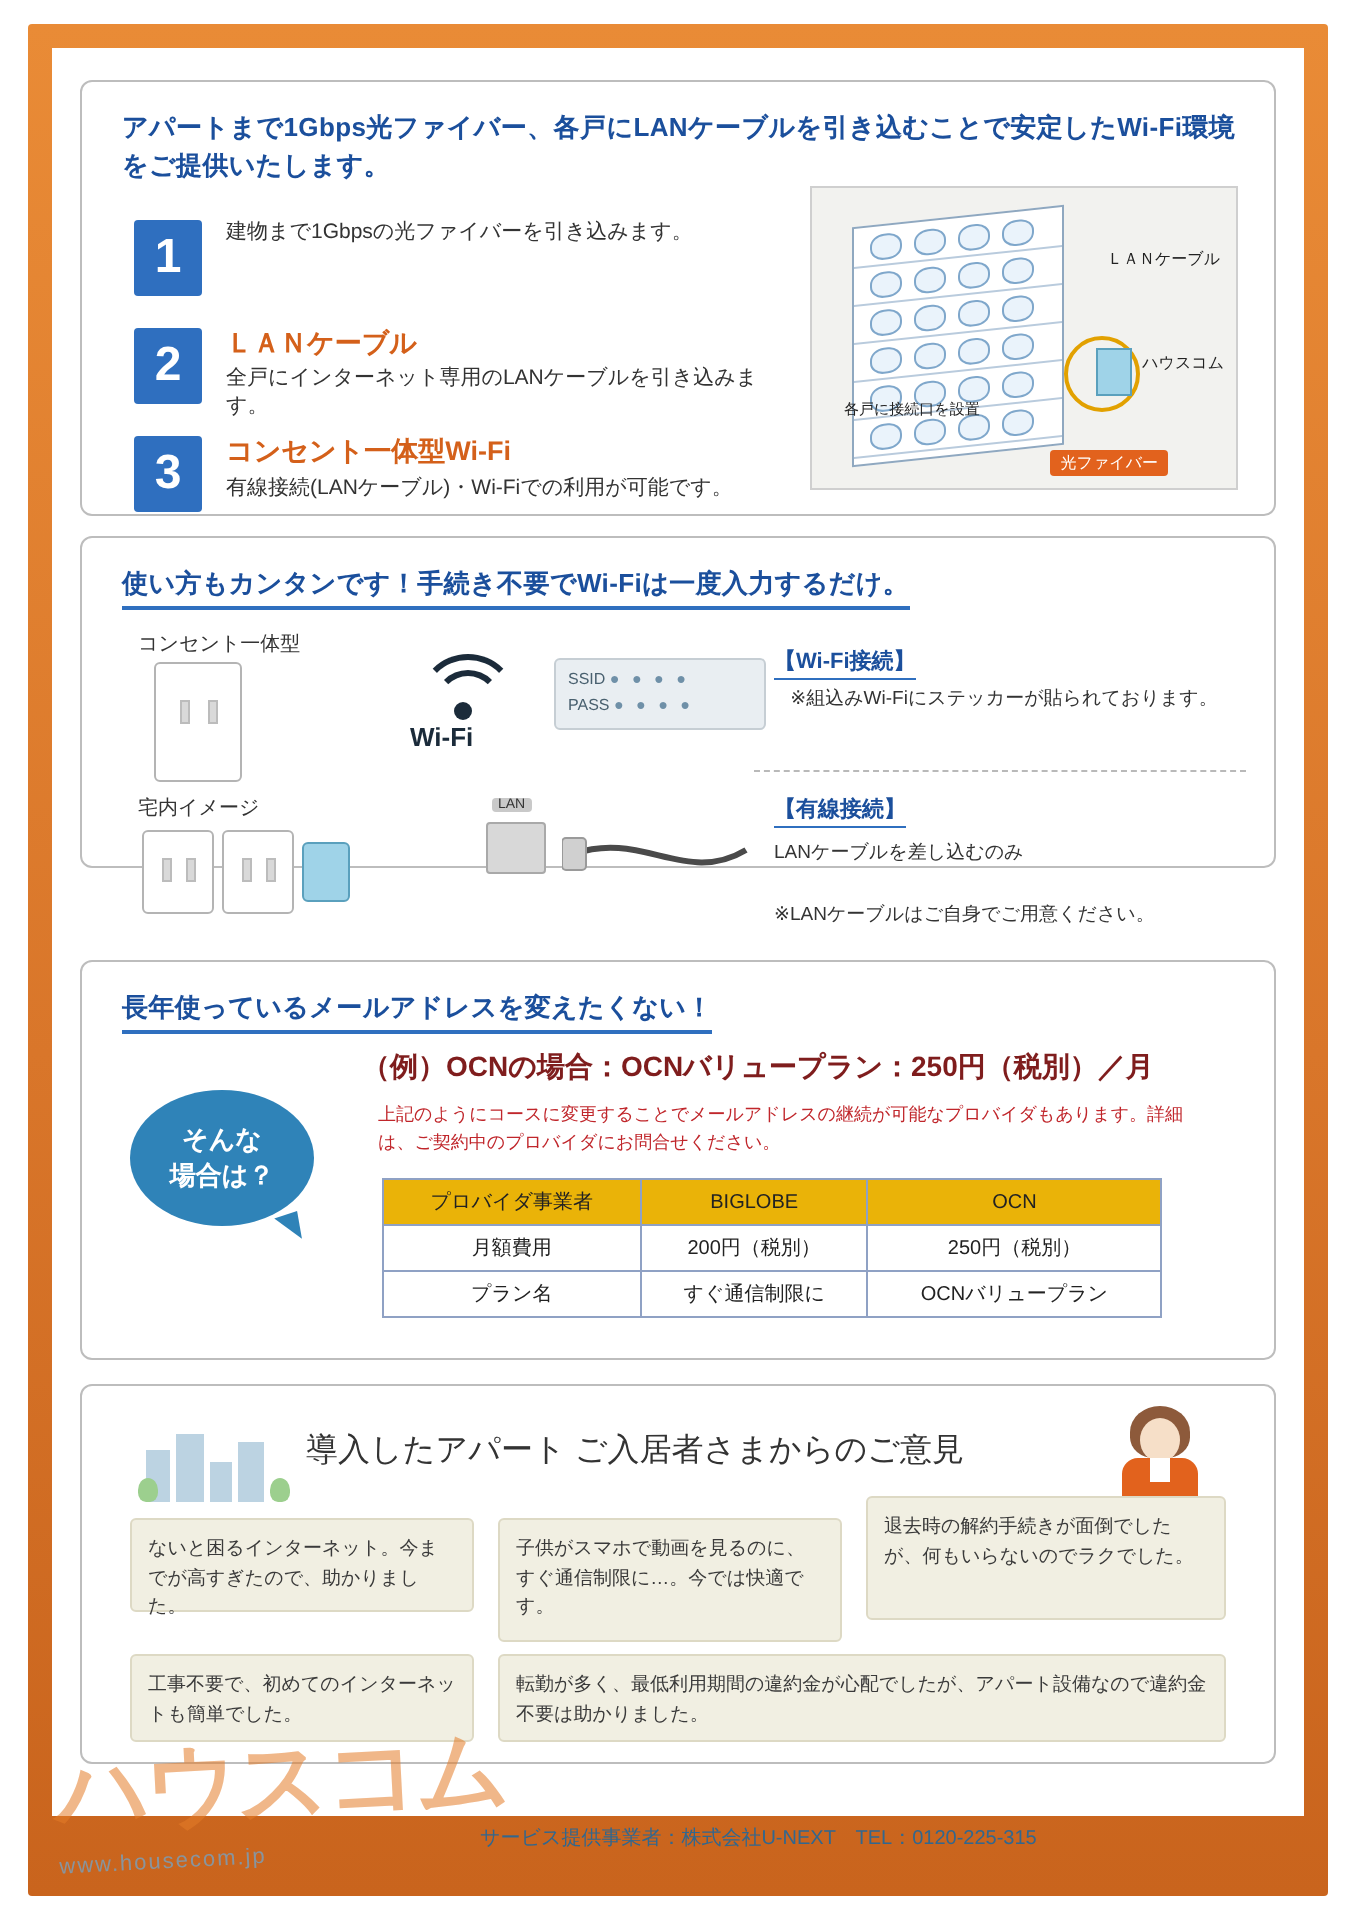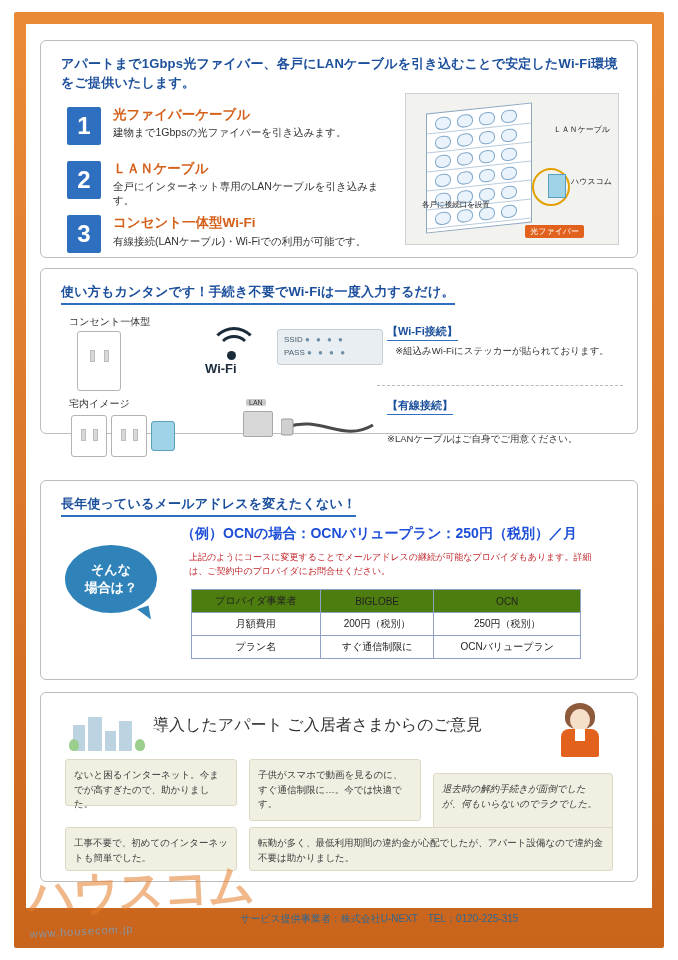--- a/index.html
+++ b/index.html
@@ -156,21 +156,21 @@
     position: absolute; width: 28px; height: 24px; background: #d8d8d8;
     border: 1px solid #a9a9a9; border-radius: 2px;
   }
   .lan-tag { position: absolute; font-size: 7px; background:#c9c9c9; color:#333; padding: 0 3px; border-radius:2px;}
 
   
   #sec3 { left: 40px; top: 480px; width: 598px; height: 200px; }
   #sec3 .head { position: absolute; left: 20px; top: 14px; }
   .example-line {
     position: absolute; left: 140px; top: 44px;
-    font-size: 14px; color: #1d4ed8; font-weight: bold;
+    font-size: 14px; color: #7f1d1d; font-weight: bold;
   }
   .red-note {
     position: absolute; left: 148px; top: 70px; width: 420px;
     font-size: 9px; color: #c0262b; line-height: 1.5;
   }
   .bubble {
     position: absolute; left: 24px; top: 64px;
     width: 92px; height: 68px;
     background: #2f83b8;
     border-radius: 50%;
@@ -193,21 +193,21 @@
     font-size: 10px;
     color: #222;
   }
   table.prov td, table.prov th {
     border: 1px solid #8fa1c4;
     height: 22px;
     text-align: center;
     font-weight: normal;
     padding: 0 4px;
   }
-  table.prov thead td { background: #4d7c0f; }
+  table.prov thead td { background: #eab308; }
 
   
   #sec4 { left: 40px; top: 692px; width: 598px; height: 190px; }
   .voices-head {
     position: absolute; left: 112px; top: 22px;
     font-size: 16px; color: #333; font-weight: normal;
   }
   .skyline { position: absolute; left: 28px; top: 22px; width: 80px; height: 36px; }
   .sky-b { position: absolute; bottom: 0; background: #bcd3e2; }
   .tree { position: absolute; bottom: 0; width: 10px; height: 12px; background: #9ccf8e; border-radius: 50% 50% 40% 40%; }
@@ -247,21 +247,20 @@
 <div class="page">
   <div class="frame-outer"></div>
   <div class="frame-inner"></div>
 
   <div class="panel" id="sec1">
     <div class="head panel-head">アパートまで1Gbps光ファイバー、各戸にLANケーブルを引き込むことで安定したWi-Fi環境をご提供いたします。</div>
 
     <div class="num-list">
       <div class="num-item">
         <div class="num-badge">1</div>
-        <div class="num-title">光ファイバーケーブル</div>
         <div class="num-desc">建物まで1Gbpsの光ファイバーを引き込みます。</div>
       </div>
       <div class="num-item">
         <div class="num-badge">2</div>
         <div class="num-title">ＬＡＮケーブル</div>
         <div class="num-desc">全戸にインターネット専用のLANケーブルを引き込みます。</div>
       </div>
       <div class="num-item">
         <div class="num-badge">3</div>
         <div class="num-title">コンセント一体型Wi-Fi</div>
@@ -355,20 +354,21 @@
 
     <div class="lan-tag" style="left:205px; top:130px;">LAN</div>
     <div class="lan-port" style="left:202px; top:142px;"></div>
     <svg style="position:absolute; left:240px; top:140px;" width="96" height="44">
       <path d="M6,18 C40,6 62,34 92,16" stroke="#4a4a4a" stroke-width="3" fill="none"></path>
       <rect x="0" y="10" width="12" height="16" rx="2" fill="#d0d0d0" stroke="#9a9a9a"></rect>
     </svg>
 
     <div style="position:absolute; left:346px; top:126px; width:230px;">
       <span class="blue-bracket">【有線接続】</span>
+      <div class="note-txt" style="margin-top:6px;">LANケーブルを差し込むのみ</div>
       <div class="note-txt" style="margin-top:17px;">※LANケーブルはご自身でご用意ください。</div>
     </div>
   </div>
 
   <div class="panel" id="sec3">
     <div class="head panel-head">
       <span class="underline-blue">長年使っているメールアドレスを変えたくない！</span>
     </div>
 
     <div class="example-line">（例）OCNの場合：OCNバリュープラン：250円（税別）／月</div>
@@ -414,21 +414,21 @@
     <div class="voices-head">導入したアパート ご入居者さまからのご意見</div>
     <div class="person">
       <div class="p-hair"></div>
       <div class="p-face"></div>
       <div class="p-body"></div>
       <div class="p-collar"></div>
     </div>
 
     <div class="voice-box" style="left:24px; top:66px; width:172px; height:47px;">ないと困るインターネット。今までが高すぎたので、助かりました。</div>
     <div class="voice-box" style="left:208px; top:66px; width:172px; height:62px;">子供がスマホで動画を見るのに、すぐ通信制限に…。今では快適です。</div>
-    <div class="voice-box" style="left:392px; top:80px; width:180px; height:62px;font-style:italic;">退去時の解約手続きが面倒でしたが、何もいらないのでラクでした。</div>
+    <div class="voice-box" style="left:392px; top:55px; width:180px; height:62px;">退去時の解約手続きが面倒でしたが、何もいらないのでラクでした。</div>
     <div class="voice-box" style="left:24px; top:134px; width:172px; height:44px;">工事不要で、初めてのインターネットも簡単でした。</div>
     <div class="voice-box" style="left:208px; top:134px; width:364px; height:44px;">転勤が多く、最低利用期間の違約金が心配でしたが、アパート設備なので違約金不要は助かりました。</div>
   </div>
 
   <div class="wm">
     <span>ハウスコム</span>
     <small>www.housecom.jp</small>
   </div>
 
   <div class="footer-line" style="left:240px; bottom:34px;">サービス提供事業者：株式会社U-NEXT　TEL：0120-225-315</div>

